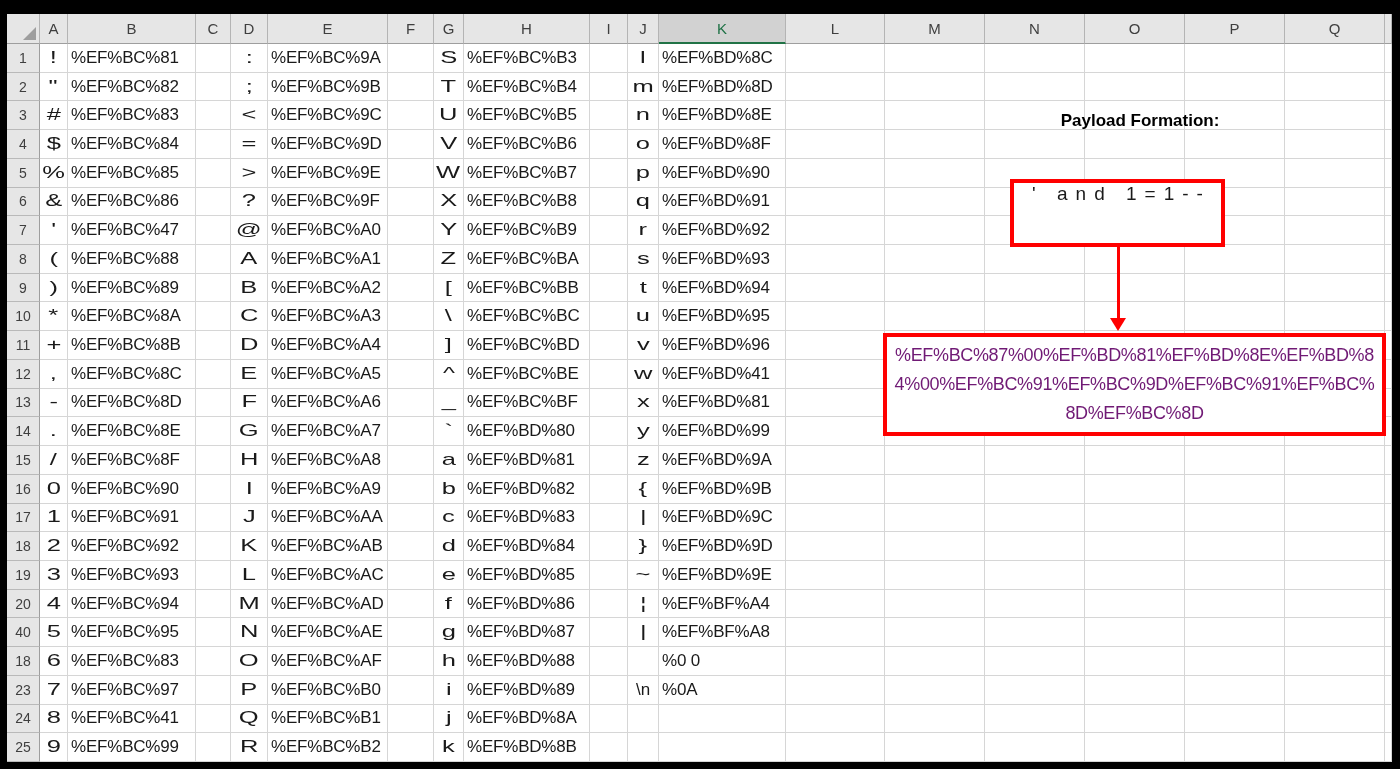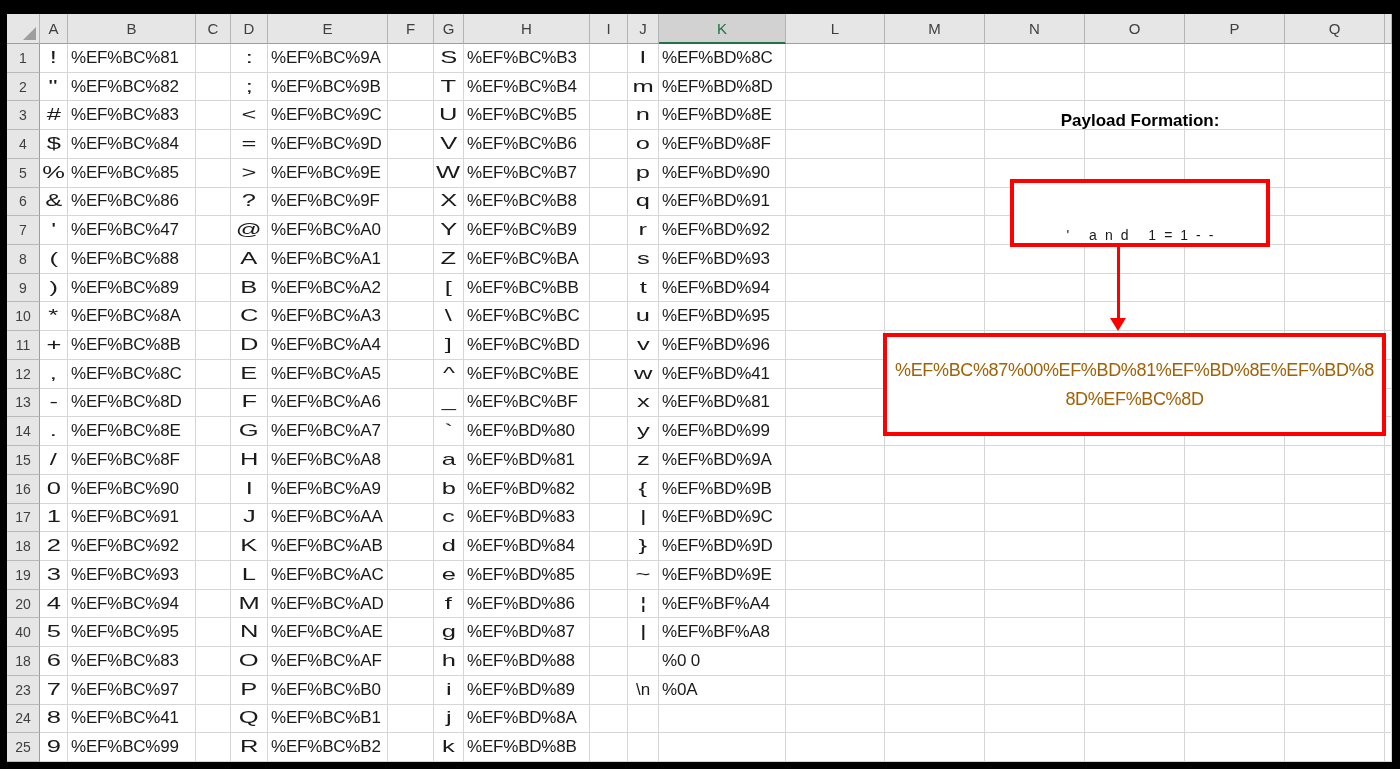--- a/index.html
+++ b/index.html
@@ -44,28 +44,28 @@
   .cell.char .wide { display:inline-block; transform:scaleX(1.5); }
   .cell.enc { padding-left:3px; letter-spacing:-0.2px; }
   .anno-title {
     position:absolute; left:890px; top:111px; width:500px;
     text-align:center; font-weight:bold; font-size:17px; color:#000;
   }
   .redbox {
     position:absolute; background:#fff; border:4px solid #ff0000;
   }
   .box-input {
-    left:1010px; top:179px; width:260px; height:68px;
-    display:flex; align-items:flex-end; justify-content:center;
-    font-size:14px; letter-spacing:8px; color:#1a1a1a; padding-left:8px;
+    left:1010px; top:179px; width:215px; height:68px;
+    display:flex; align-items:flex-start; justify-content:center;
+    font-size:19px; letter-spacing:8px; color:#1a1a1a; padding-left:8px;
   }
   .box-payload {
     left:883px; top:333px; width:503px; height:103px;
     display:flex; flex-direction:column; align-items:center; justify-content:center;
-    font-size:18px; line-height:29px; color:#a16207;
+    font-size:18px; line-height:29px; color:#701a75;
     letter-spacing:-0.35px; text-align:center;
   }
   .arrow-line {
     position:absolute; left:1117px; top:247px; width:3px; height:73px;
     background:#ff0000;
   }
   .arrow-head {
     position:absolute; left:1110px; top:318px; width:0; height:0;
     border-left:8px solid transparent; border-right:8px solid transparent;
     border-top:13px solid #ff0000;
@@ -769,14 +769,15 @@
 
 <div class="redbox box-input">
   <span>' and 1=1--</span>
 </div>
 
 <div class="arrow-line"></div>
 <div class="arrow-head"></div>
 
 <div class="redbox box-payload">
   <div>%EF%BC%87%00%EF%BD%81%EF%BD%8E%EF%BD%8</div>
+  <div>4%00%EF%BC%91%EF%BC%9D%EF%BC%91%EF%BC%</div>
   <div>8D%EF%BC%8D</div>
 </div>
 
 </body></html>

